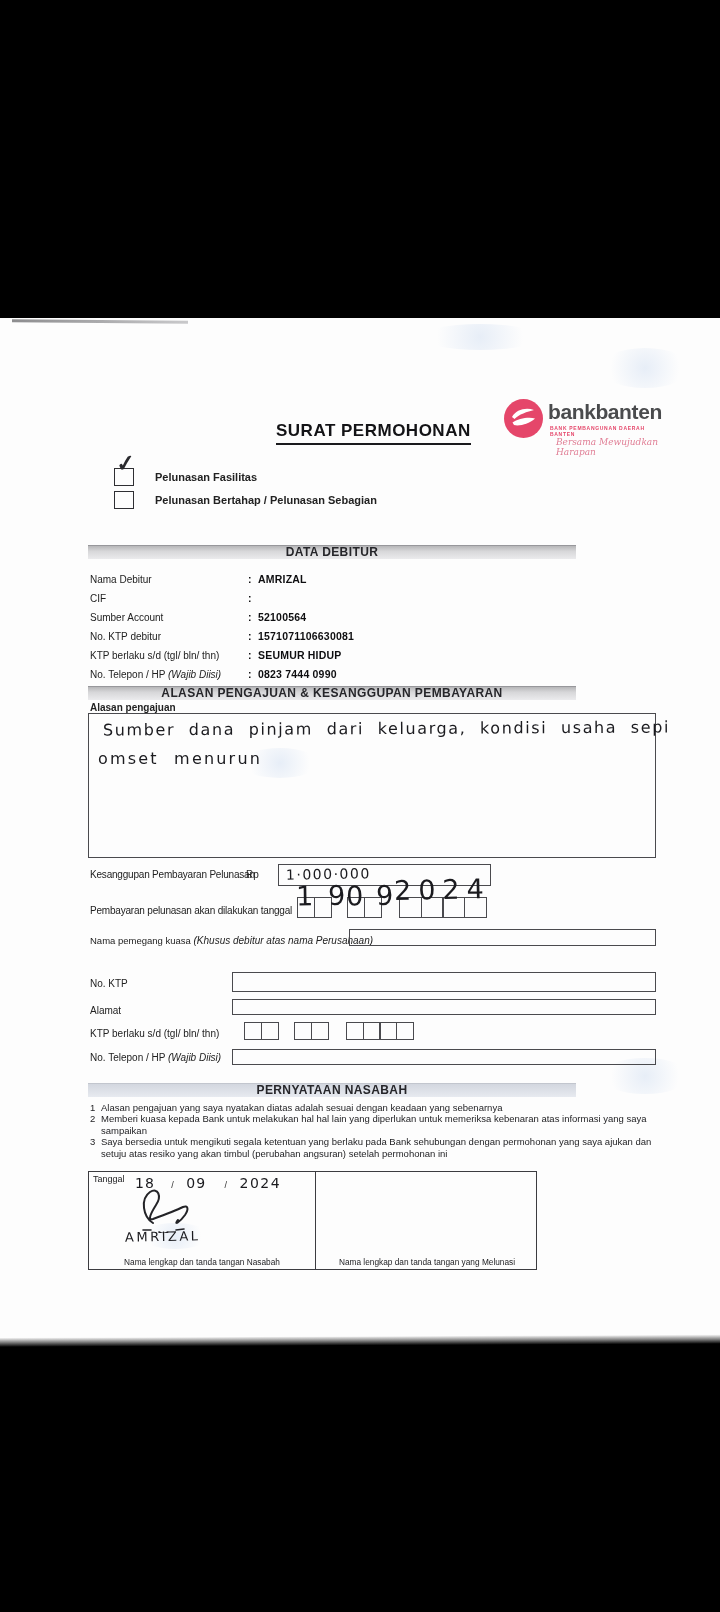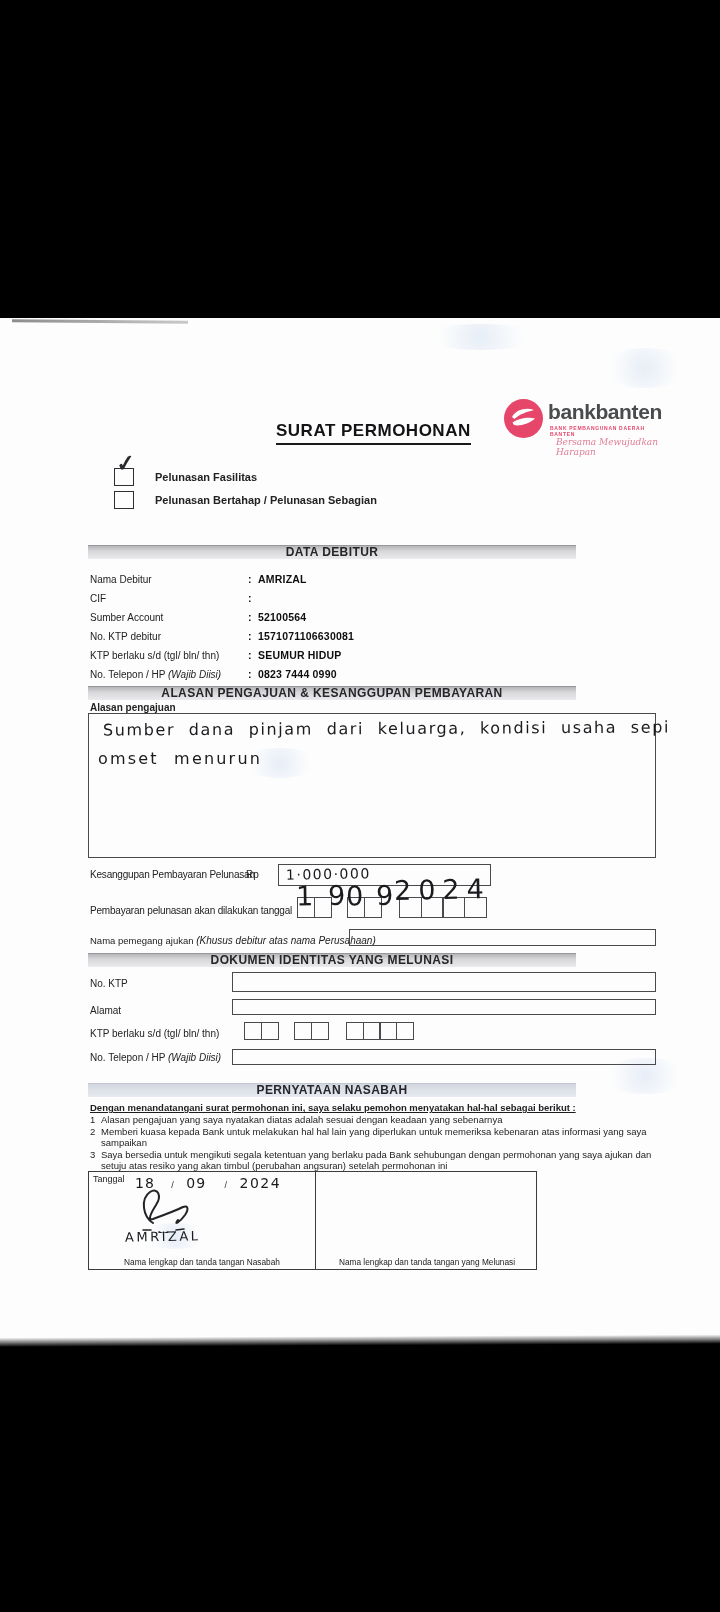--- a/index.html
+++ b/index.html
@@ -121,25 +121,24 @@
       <span class="sbox" style="width:23px;height:21px;"></span>
         <span class="sbox" style="width:23px;height:21px;"></span>
         <span class="sbox" style="width:23px;height:21px;"></span>
         <span class="sbox" style="width:23px;height:21px;"></span>
     </div>
     <div class="hand" style="left:296px;top:562px;font-size:27px;letter-spacing:15px;transform:rotate(-1deg);">19</div>
     <div class="hand" style="left:346px;top:562px;font-size:27px;letter-spacing:13px;transform:rotate(-1deg);">09</div>
     <div class="hand" style="left:394px;top:556px;font-size:27px;letter-spacing:7px;transform:rotate(-1.2deg);">2024</div>
 
     <div class="lbl" style="left:90px;top:617px;font-size:9.5px;">
-      <span>Nama pemegang ajukan </span><span class="note">(Khusus debitur atas nama Perusahaan)</span>
+      <span>Nama pemegang kuasa </span><span class="note">(Khusus debitur atas nama Perusahaan)</span>
     </div>
     <div class="ibox" style="left:349px;top:611px;width:307px;height:17px;"></div>
 
-    <div class="bar" style="top:635px;">DOKUMEN IDENTITAS YANG MELUNASI</div>
 
     <div class="lbl" style="left:90px;top:660px;">No. KTP</div>
     <div class="ibox" style="left:232px;top:654px;width:424px;height:20px;"></div>
 
     <div class="lbl" style="left:90px;top:687px;">Alamat</div>
     <div class="ibox" style="left:232px;top:681px;width:424px;height:16px;"></div>
 
     <div class="lbl" style="left:90px;top:710px;">KTP berlaku s/d (tgl/ bln/ thn)</div>
     <div class="sboxrow" style="left:244px;top:704px;">
       <span class="sbox" style="width:18px;height:18px;"></span>
@@ -156,21 +155,20 @@
         <span class="sbox" style="width:18px;height:18px;"></span>
     </div>
 
     <div class="lbl" style="left:90px;top:734px;">
       <span>No. Telepon / HP </span><span class="note">(Wajib Diisi)</span>
     </div>
     <div class="ibox" style="left:232px;top:731px;width:424px;height:16px;"></div>
 
     <div class="bar light" style="top:765px;">PERNYATAAN NASABAH</div>
     <div class="pern" style="top:784px;">
-      <div class="hd">Dengan menandatangani surat permohonan ini, saya selaku pemohon menyatakan hal-hal sebagai berikut :</div>
       <div class="pitem">
         <span class="n">1</span>
         <span>Alasan pengajuan yang saya nyatakan diatas adalah sesuai dengan keadaan yang sebenarnya</span>
       </div>
       <div class="pitem">
         <span class="n">2</span>
         <span>Memberi kuasa kepada Bank untuk melakukan hal hal lain yang diperlukan untuk memeriksa kebenaran atas informasi yang saya sampaikan</span>
       </div>
       <div class="pitem">
         <span class="n">3</span>

